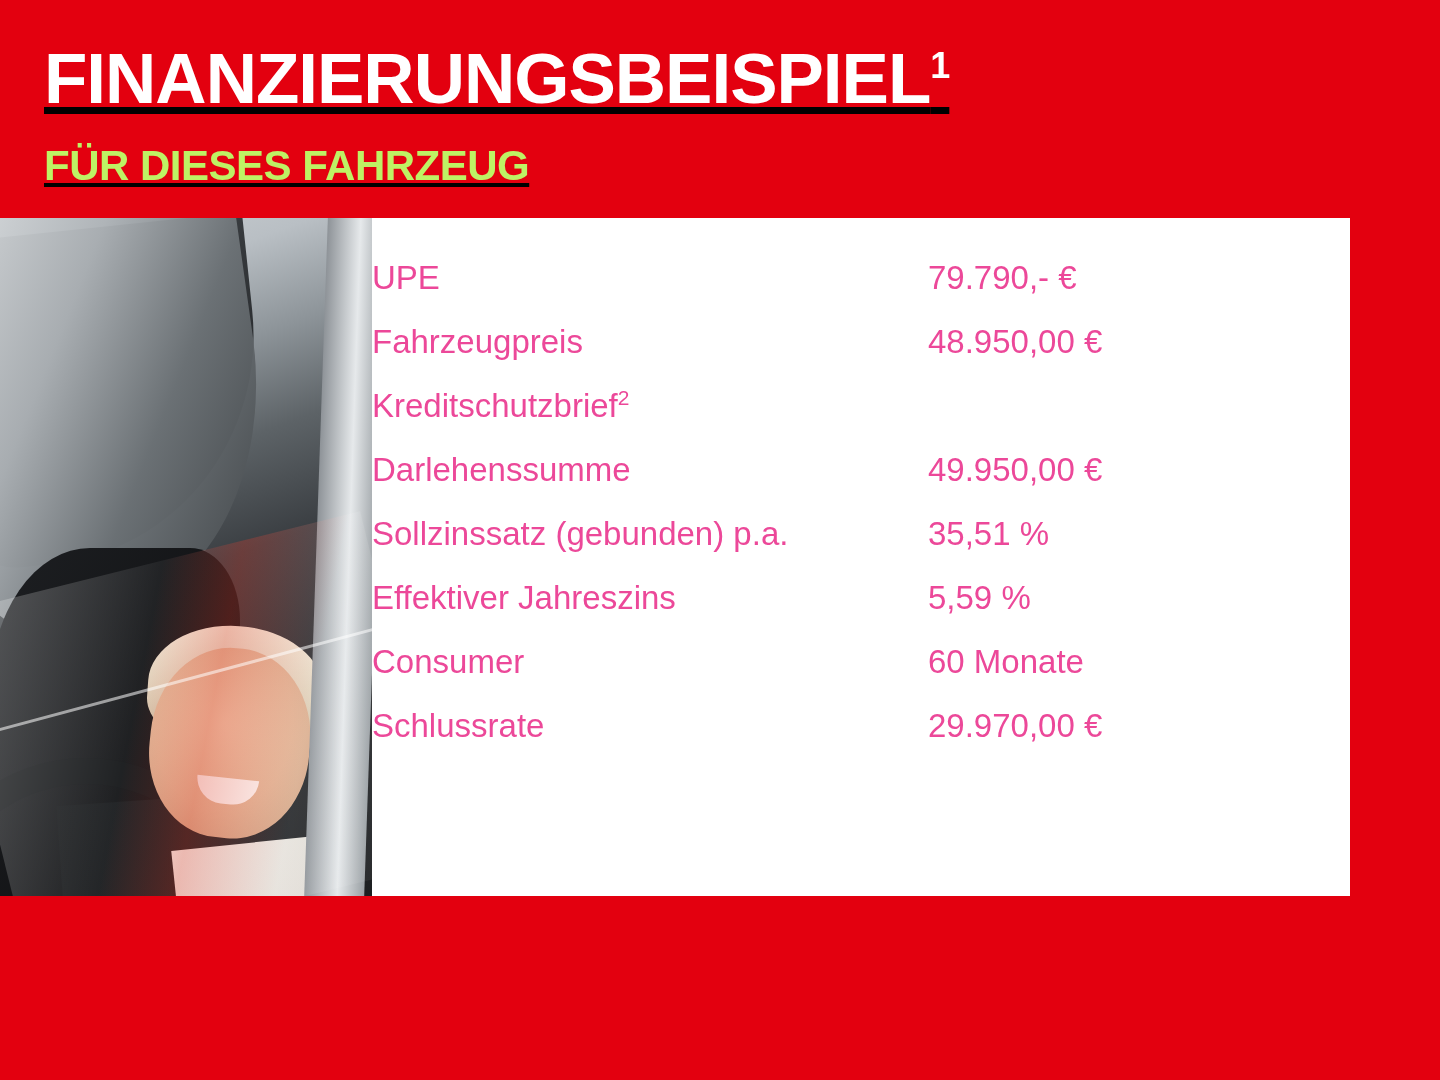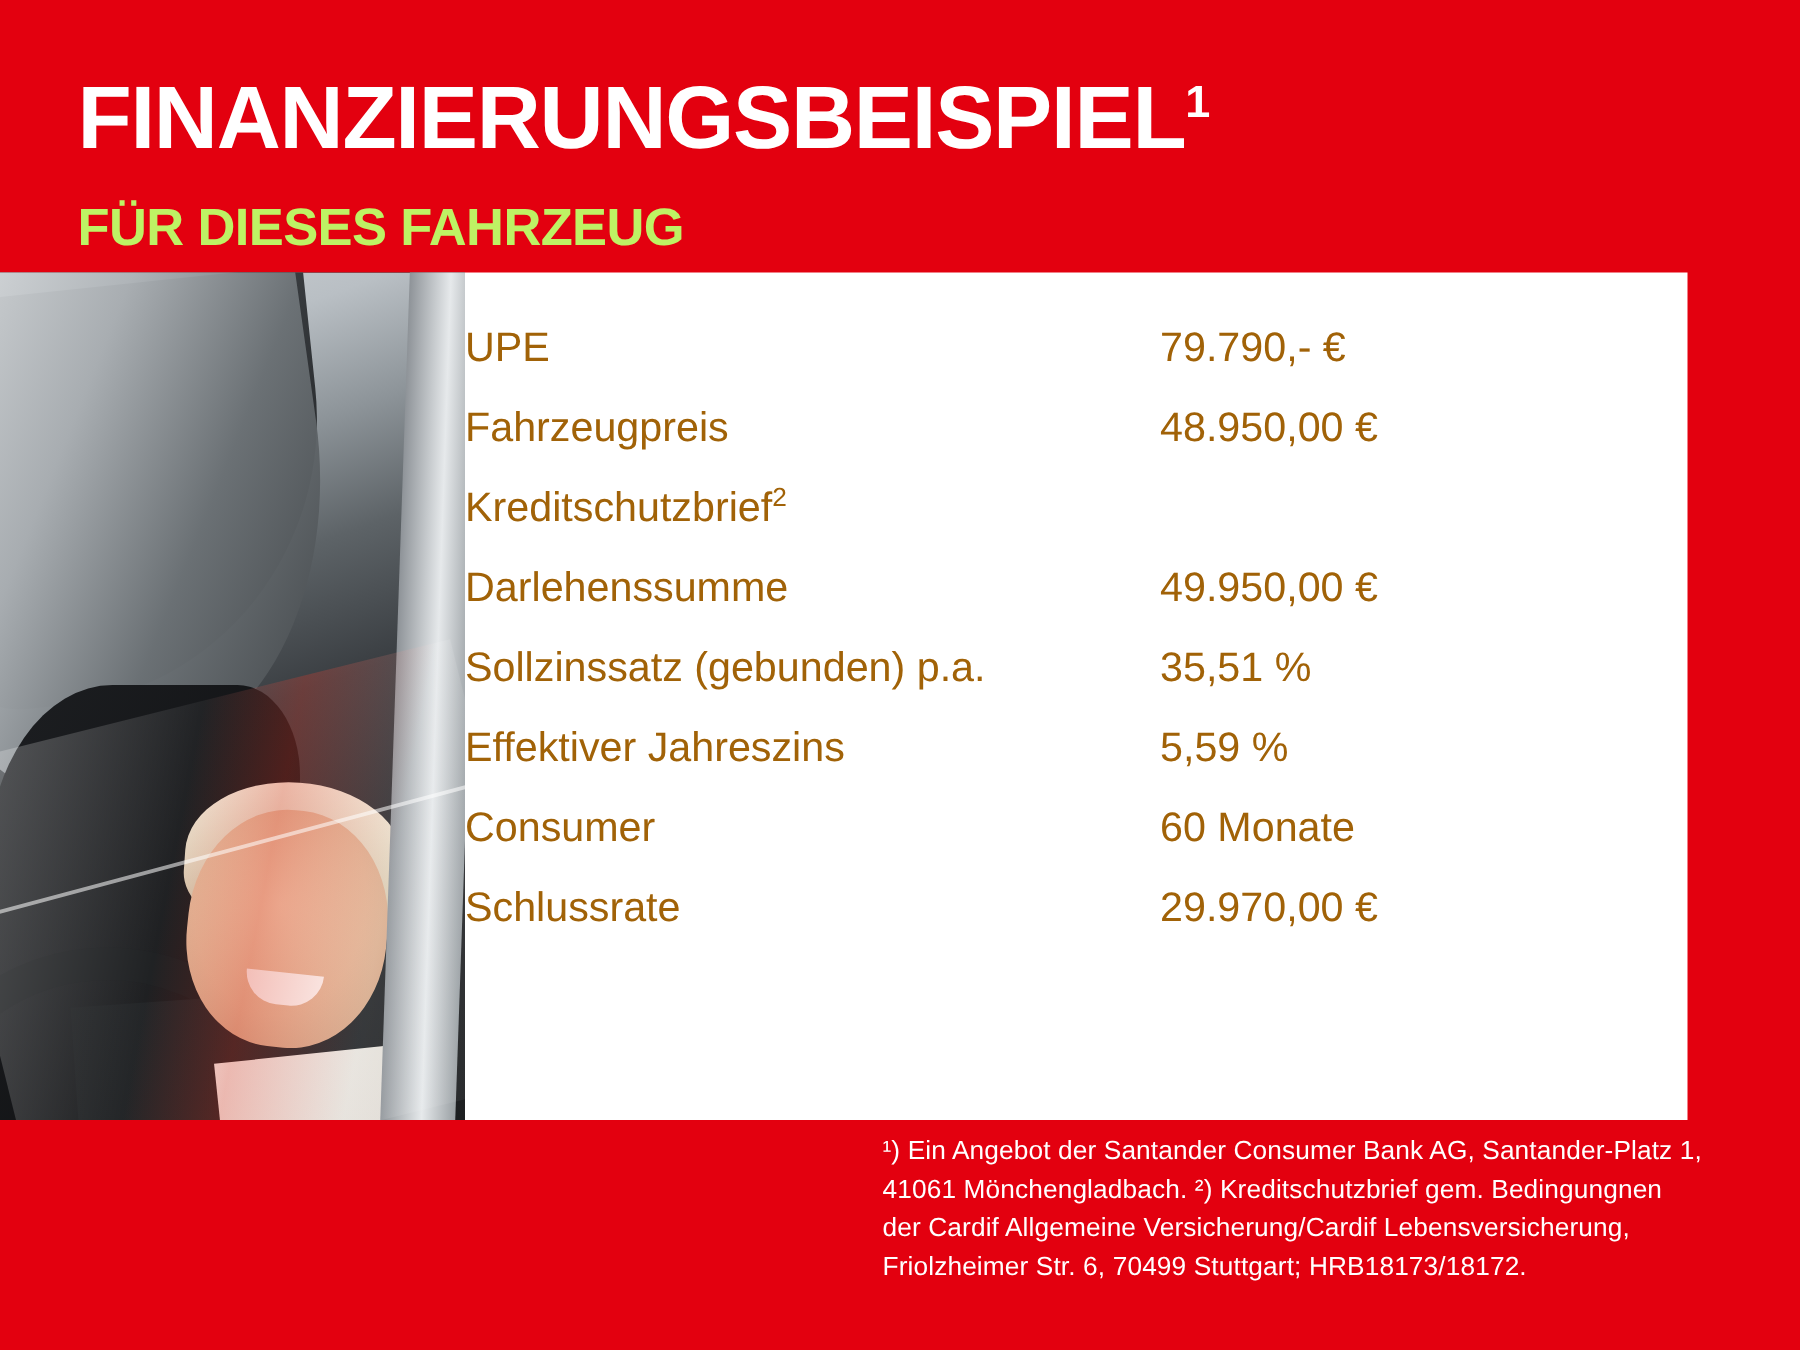--- a/index.html
+++ b/index.html
@@ -19,25 +19,26 @@
     width: 1440px;
     height: 1080px;
     background: #e3000f;
     box-sizing: border-box;
   }
 
   
   .header {
     position: absolute;
     left: 0;
-    top: 16px;
+    top: 0;
     width: 1440px;
     height: 218px;
     box-sizing: border-box;
-    padding: 40px 0 0 62px;
+    padding: 40px 0 0 44px;
+    text-decoration: underline;
   }
   .title-main {
     color: #ffffff;
     font-size: 71px;
     line-height: 78px;
     font-weight: bold;
     letter-spacing: -1px;
     white-space: nowrap;
   }
   .title-main sup {
@@ -201,21 +202,21 @@
     background: #ffffff;
     box-sizing: border-box;
     padding: 28px 0 0 0;
   }
   table.finance {
     width: 100%;
     border-collapse: collapse;
   }
   table.finance td {
     font-size: 33px;
-    color: #a16207;
+    color: #ec4899;
     padding: 0;
     height: 64px;
     vertical-align: middle;
     white-space: nowrap;
   }
   td.label {
     padding-left: 60px;
     width: 556px;
   }
   td.value {
@@ -307,15 +308,14 @@
           <td class="value">60 Monate</td>
         </tr>
         <tr>
           <td class="label">Schlussrate</td>
           <td class="value">29.970,00 €</td>
         </tr>
       </tbody>
     </table>
   </div>
 
-  <div class="footnote">¹) Ein Angebot der Santander Consumer Bank AG, Santander-Platz 1, 41061 Mönchengladbach. ²) Kreditschutzbrief gem. Bedingungnen der Cardif Allgemeine Versicherung/Cardif Lebensversicherung, Friolzheimer Str. 6, 70499 Stuttgart; HRB18173/18172.</div>
 
 </div>
 
 </body></html>

